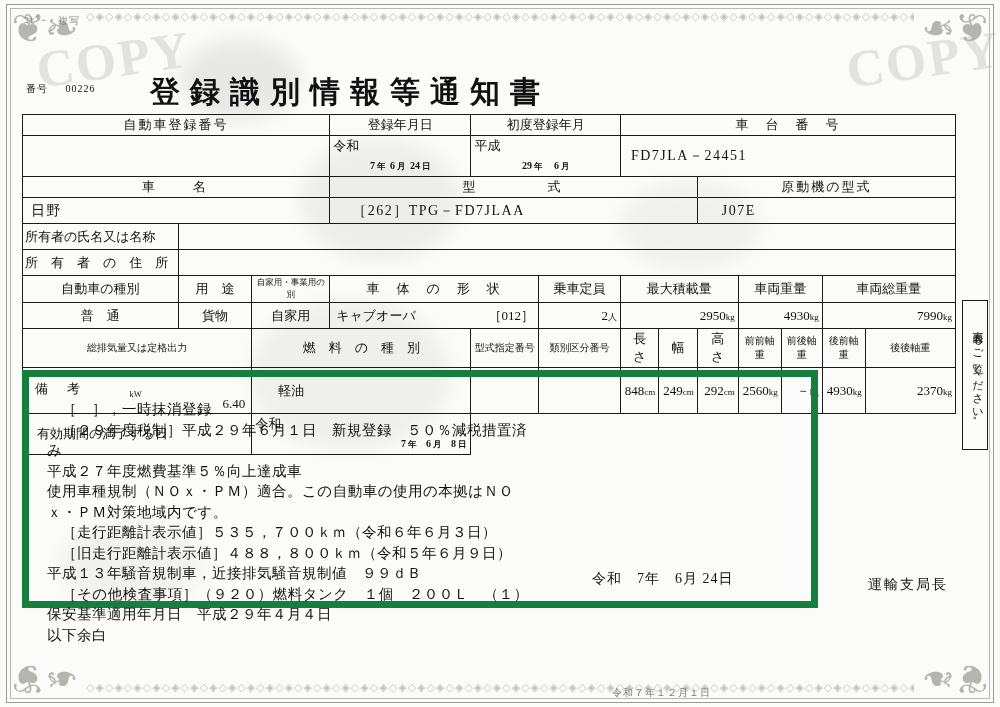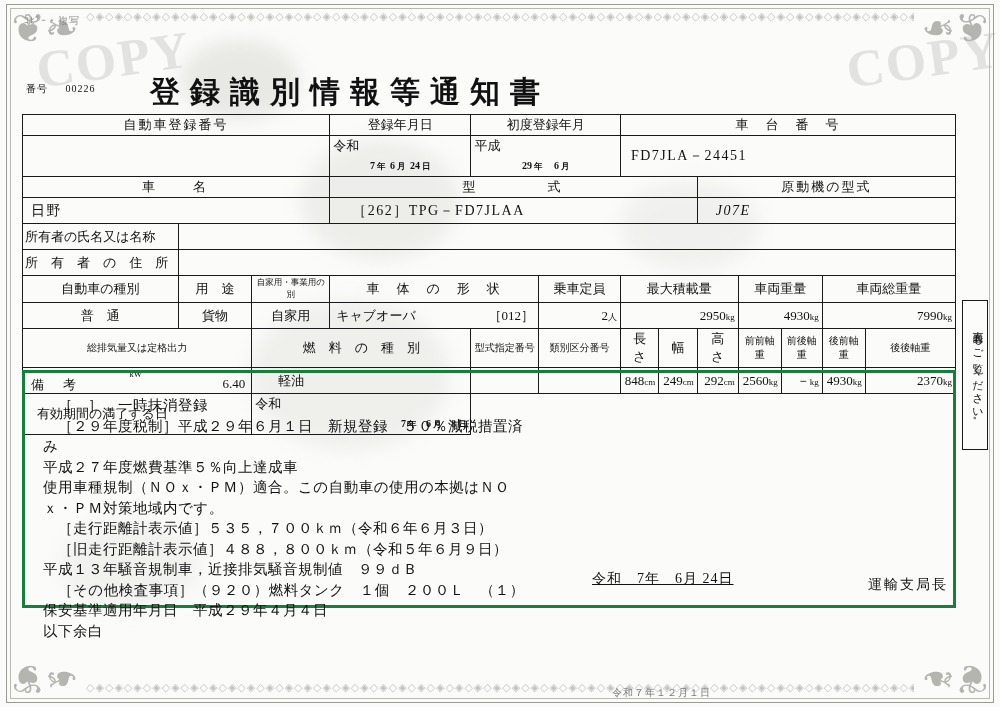--- a/index.html
+++ b/index.html
@@ -109,36 +109,36 @@
     padding: 1px 3px;
     vertical-align: middle;
     height: 18px;
   }
   .c { text-align: center; }
   .l { text-align: left; }
   .r { text-align: right; }
   .sp2 { letter-spacing: 2px; }
   .sp4 { letter-spacing: 4px; }
   .small { font-size: 10px; }
-  .xsmall { font-size: 8.5px; }
+  .xsmall { font-size: 8.5px; margin-top: 20px; }
   .nb { border: none !important; }
   .nbt { border-top: none !important; font-weight: bold; }
   .nbb { border-bottom: none !important; }
   .val { font-size: 14px; letter-spacing: 1.5px; }
   .unit { font-size: 9px; }
   .tall { height: 26px; }
   .date-line span { margin: 0 1px; }
 
   
   .remarks {
     position: absolute;
     left: 22px; top: 370px;
-    width: 934px;
+    width: 796px;
     height: 238px;
-    border: 3px solid #15803d;
+    border: 7px solid #15803d;
     box-sizing: border-box;
   }
   .remarks-label {
     position: absolute;
     left: 6px; top: 3px;
     font-size: 13px;
     letter-spacing: 3px;
   }
   .remarks-body {
     position: absolute;
@@ -147,21 +147,20 @@
     font-size: 14.5px;
     line-height: 20.5px;
     letter-spacing: 0.5px;
     white-space: pre-wrap;
   }
   .sign-date {
     position: absolute;
     left: 592px; top: 570px;
     font-size: 14px;
     letter-spacing: 1px;
-    text-decoration: underline;
   }
   .sign-office {
     position: absolute;
     left: 868px; top: 576px;
     font-size: 14px;
     letter-spacing: 2px;
   }
 
   
   .vnote {
@@ -290,21 +289,21 @@
 
     <tr>
       <td class="c sp4" colspan="6">車　　名</td>
       <td class="c sp4" colspan="10">型　　　　式</td>
       <td class="c sp2" colspan="6">原動機の型式</td>
     </tr>
 
     <tr class="tall">
       <td class="l val" colspan="6" style="padding-left:8px;">日野</td>
       <td class="l val" colspan="10" style="padding-left:22px;">［262］TPG－FD7JLAA</td>
-      <td class="l val" colspan="6" style="padding-left:18px;font-style:italic;">J07E</td>
+      <td class="l val" colspan="6" style="padding-left:24px;">J07E</td>
     </tr>
 
     <tr class="tall">
       <td class="l" colspan="2" style="padding-left:2px;">所有者の氏名又は名称</td>
       <td class="l" colspan="20"></td>
     </tr>
 
     <tr class="tall">
       <td class="l" colspan="2" style="padding-left:2px;">所　有　者　の　住　所</td>
       <td class="l" colspan="20"></td>

